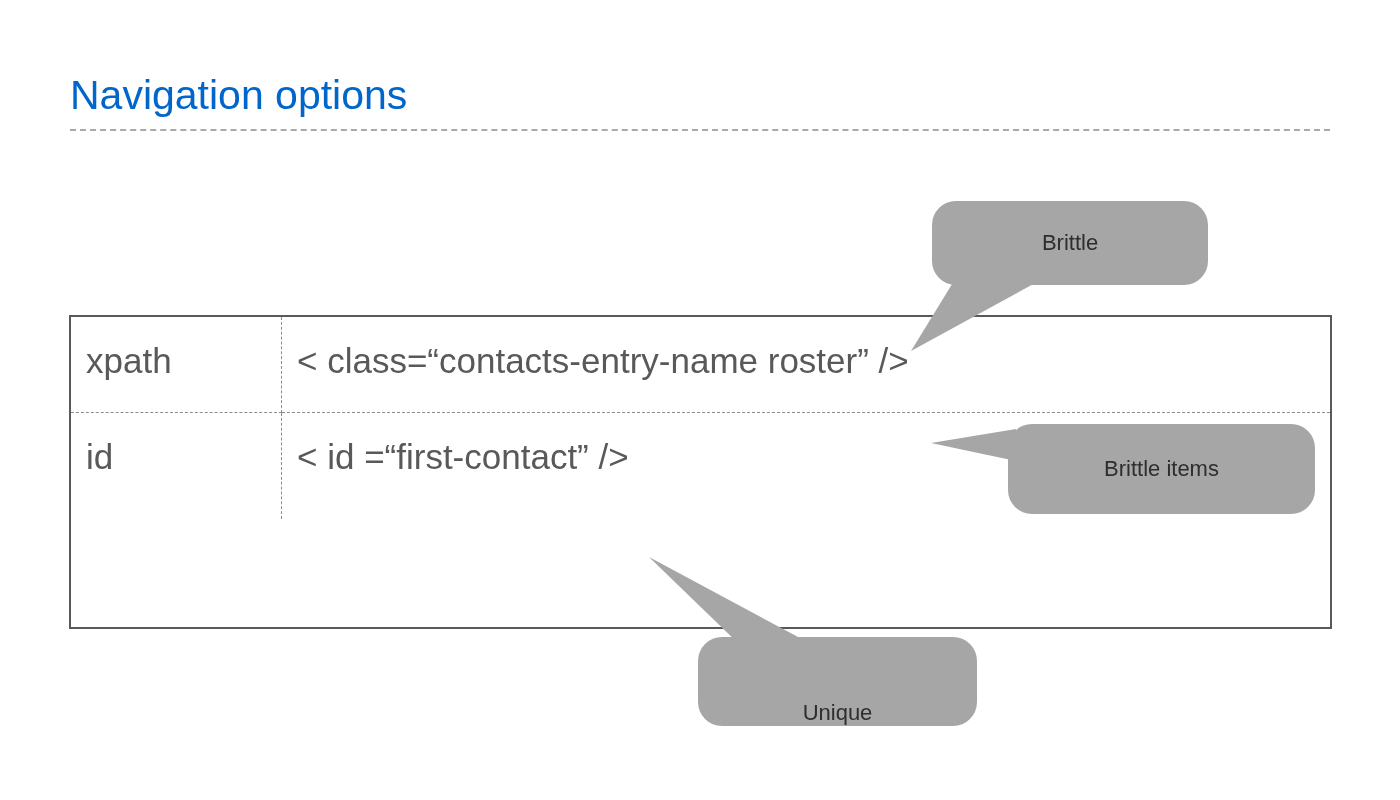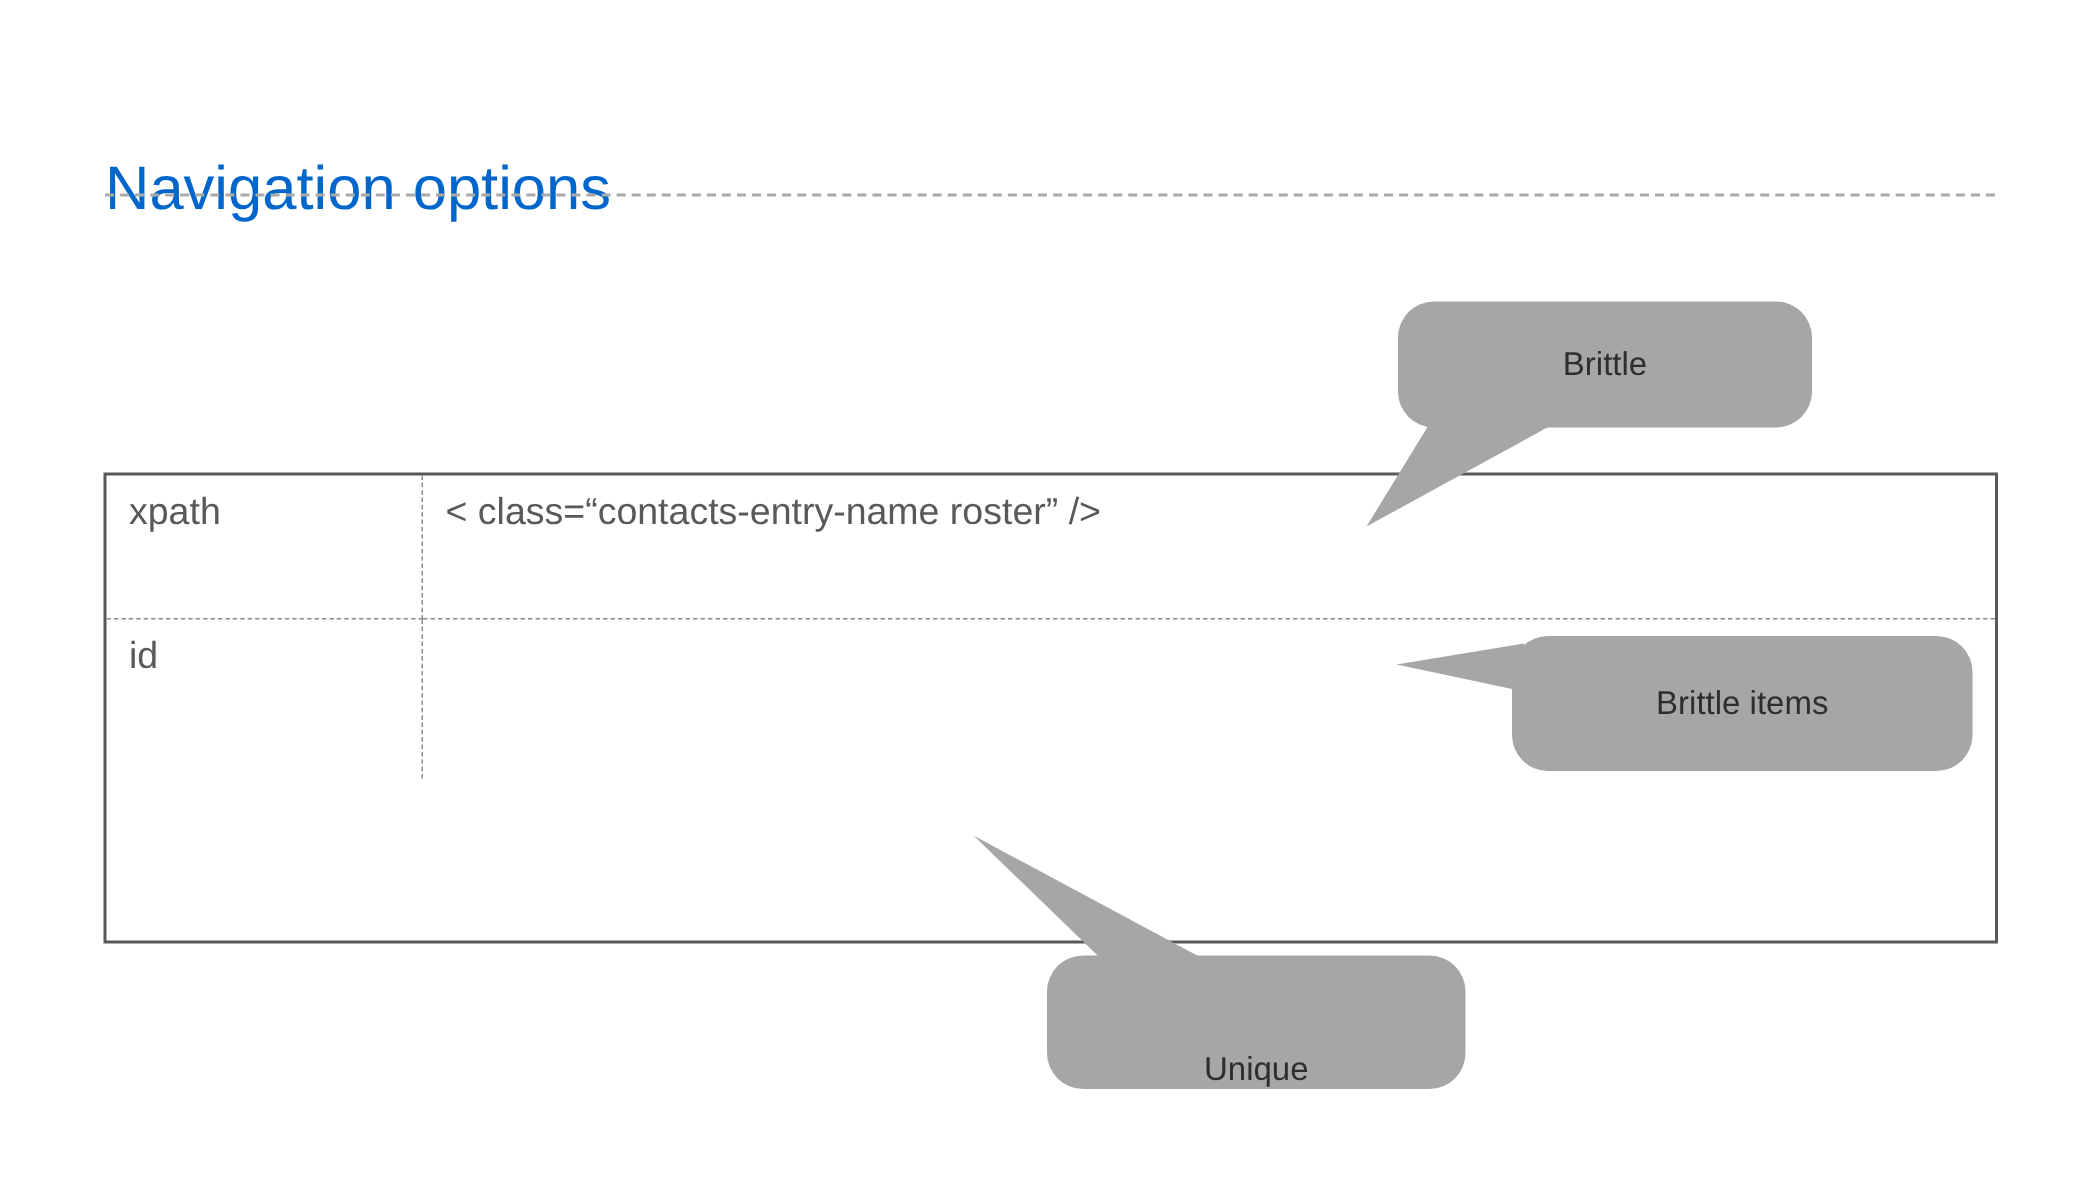--- a/index.html
+++ b/index.html
@@ -9,40 +9,39 @@
     width: 1400px; height: 800px;
     position: relative; overflow: hidden;
   }
   .slide { position: absolute; inset: 0; background: #ffffff; }
 
   .page-title {
     position: absolute; left: 70px; top: 72px;
     font-size: 41px; font-weight: 400; letter-spacing: 0;
     color: var(--accent, #0066CC);
     white-space: nowrap;
-    margin-top: 30px;
   }
   .title-rule {
     position: absolute; left: 70px; top: 129px; width: 1260px; height: 0;
     border-top: 2px dashed #a9a9a9;
   }
 
   .nav-table {
     position: absolute; left: 69px; top: 315px;
     width: 1263px; height: 314px;
     border: 2px solid #595959;
     display: grid;
     grid-template-columns: 211px 1fr;
     grid-template-rows: 96px 106px auto;
     background: #ffffff;
     z-index: 1;
   }
   .cell {
-    padding: 10px 15px;
-    font-size: 25px; color: #595959;
+    padding: 24px 15px;
+    font-size: 35px; color: #595959;
     white-space: nowrap; overflow: hidden;
   }
   .cell.label { border-right: 1px dashed #8c8c8c; }
   .cell.rdiv  { border-bottom: 1px dashed #8c8c8c; }
 
   .tails { position: absolute; left: 0; top: 0; width: 1400px; height: 800px; z-index: 2; pointer-events: none; }
   .tails polygon { fill: var(--bubble, #A6A6A6); }
 
   .bubble {
     position: absolute; z-index: 3;
@@ -63,20 +62,21 @@
 
   <h1 class="page-title">Navigation options</h1>
   <div class="title-rule"></div>
 
   <div class="nav-table">
     <div class="cell label rdiv">xpath</div>
 
     <div class="cell value rdiv">&lt; class=“contacts-entry-name roster” /&gt;</div>
 
     <div class="cell label">id</div>
+    <div class="cell value">&lt; id =“first-contact” /&gt;</div>
   </div>
 
   <svg class="tails" viewBox="0 0 1400 800" xmlns="http://www.w3.org/2000/svg">
     <polygon points="957,276 1048,276 911,351"></polygon>
     <polygon points="1016,429 1016,461 931,443"></polygon>
     <polygon points="740,645 813,645 649,557"></polygon>
   </svg>
 
   <div class="bubble bubble-brittle">
     <span>Brittle</span>

